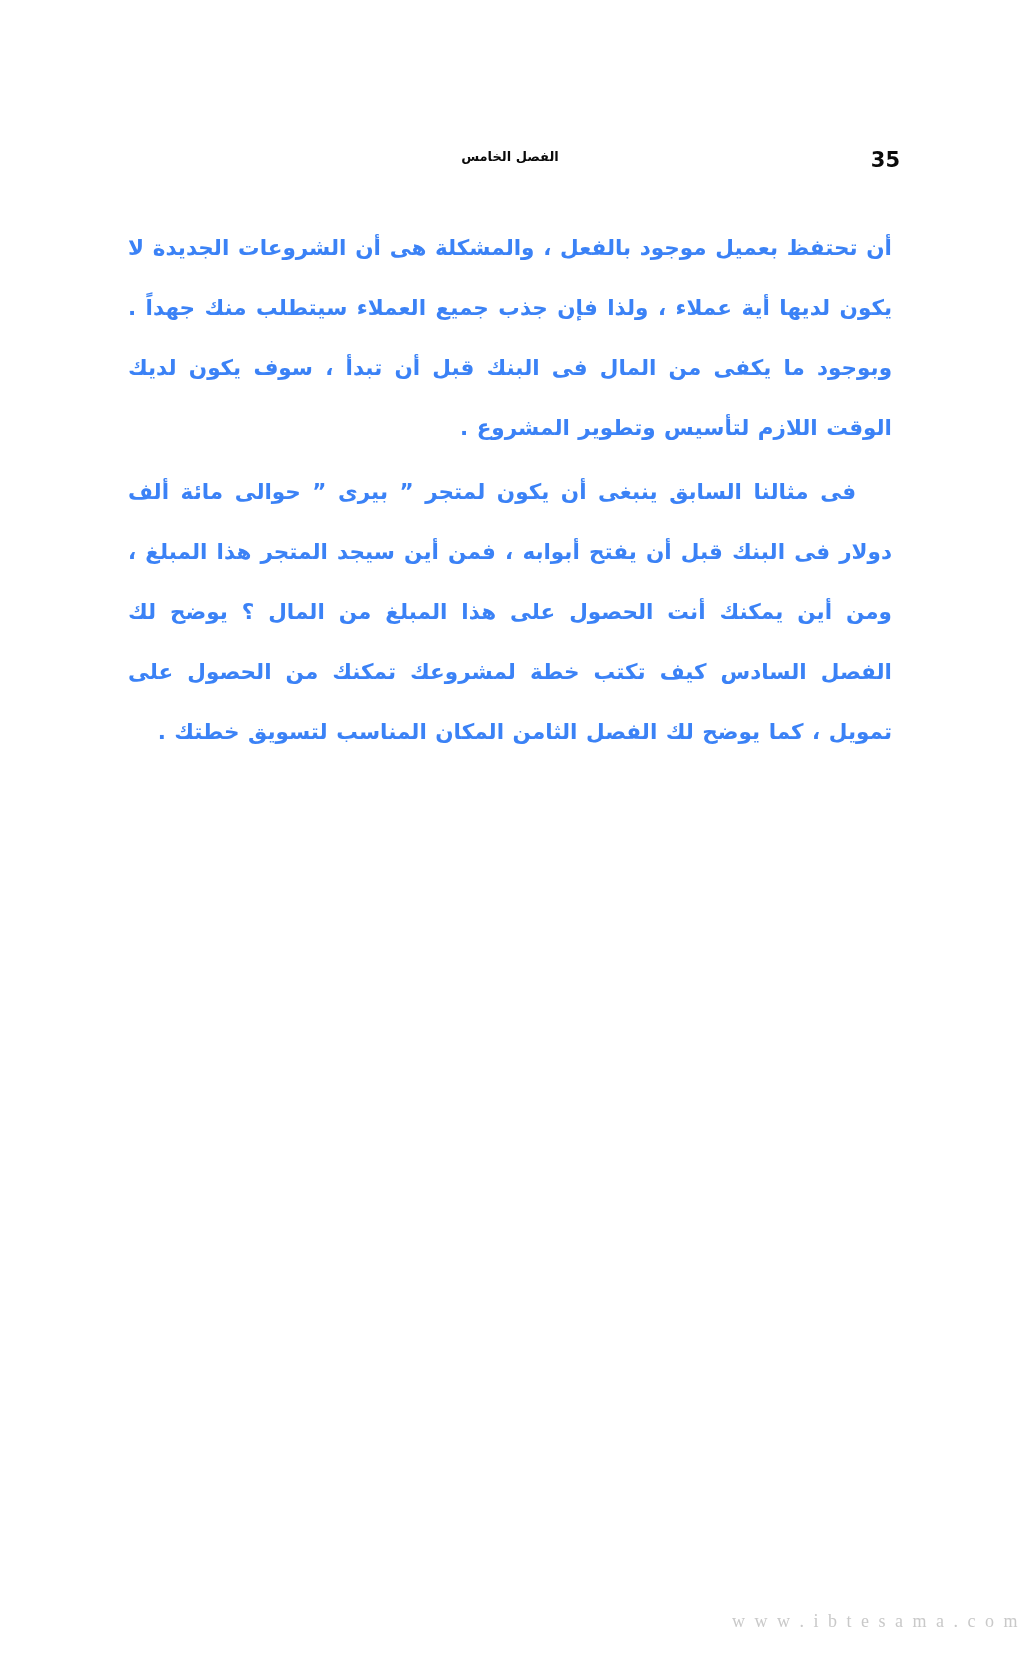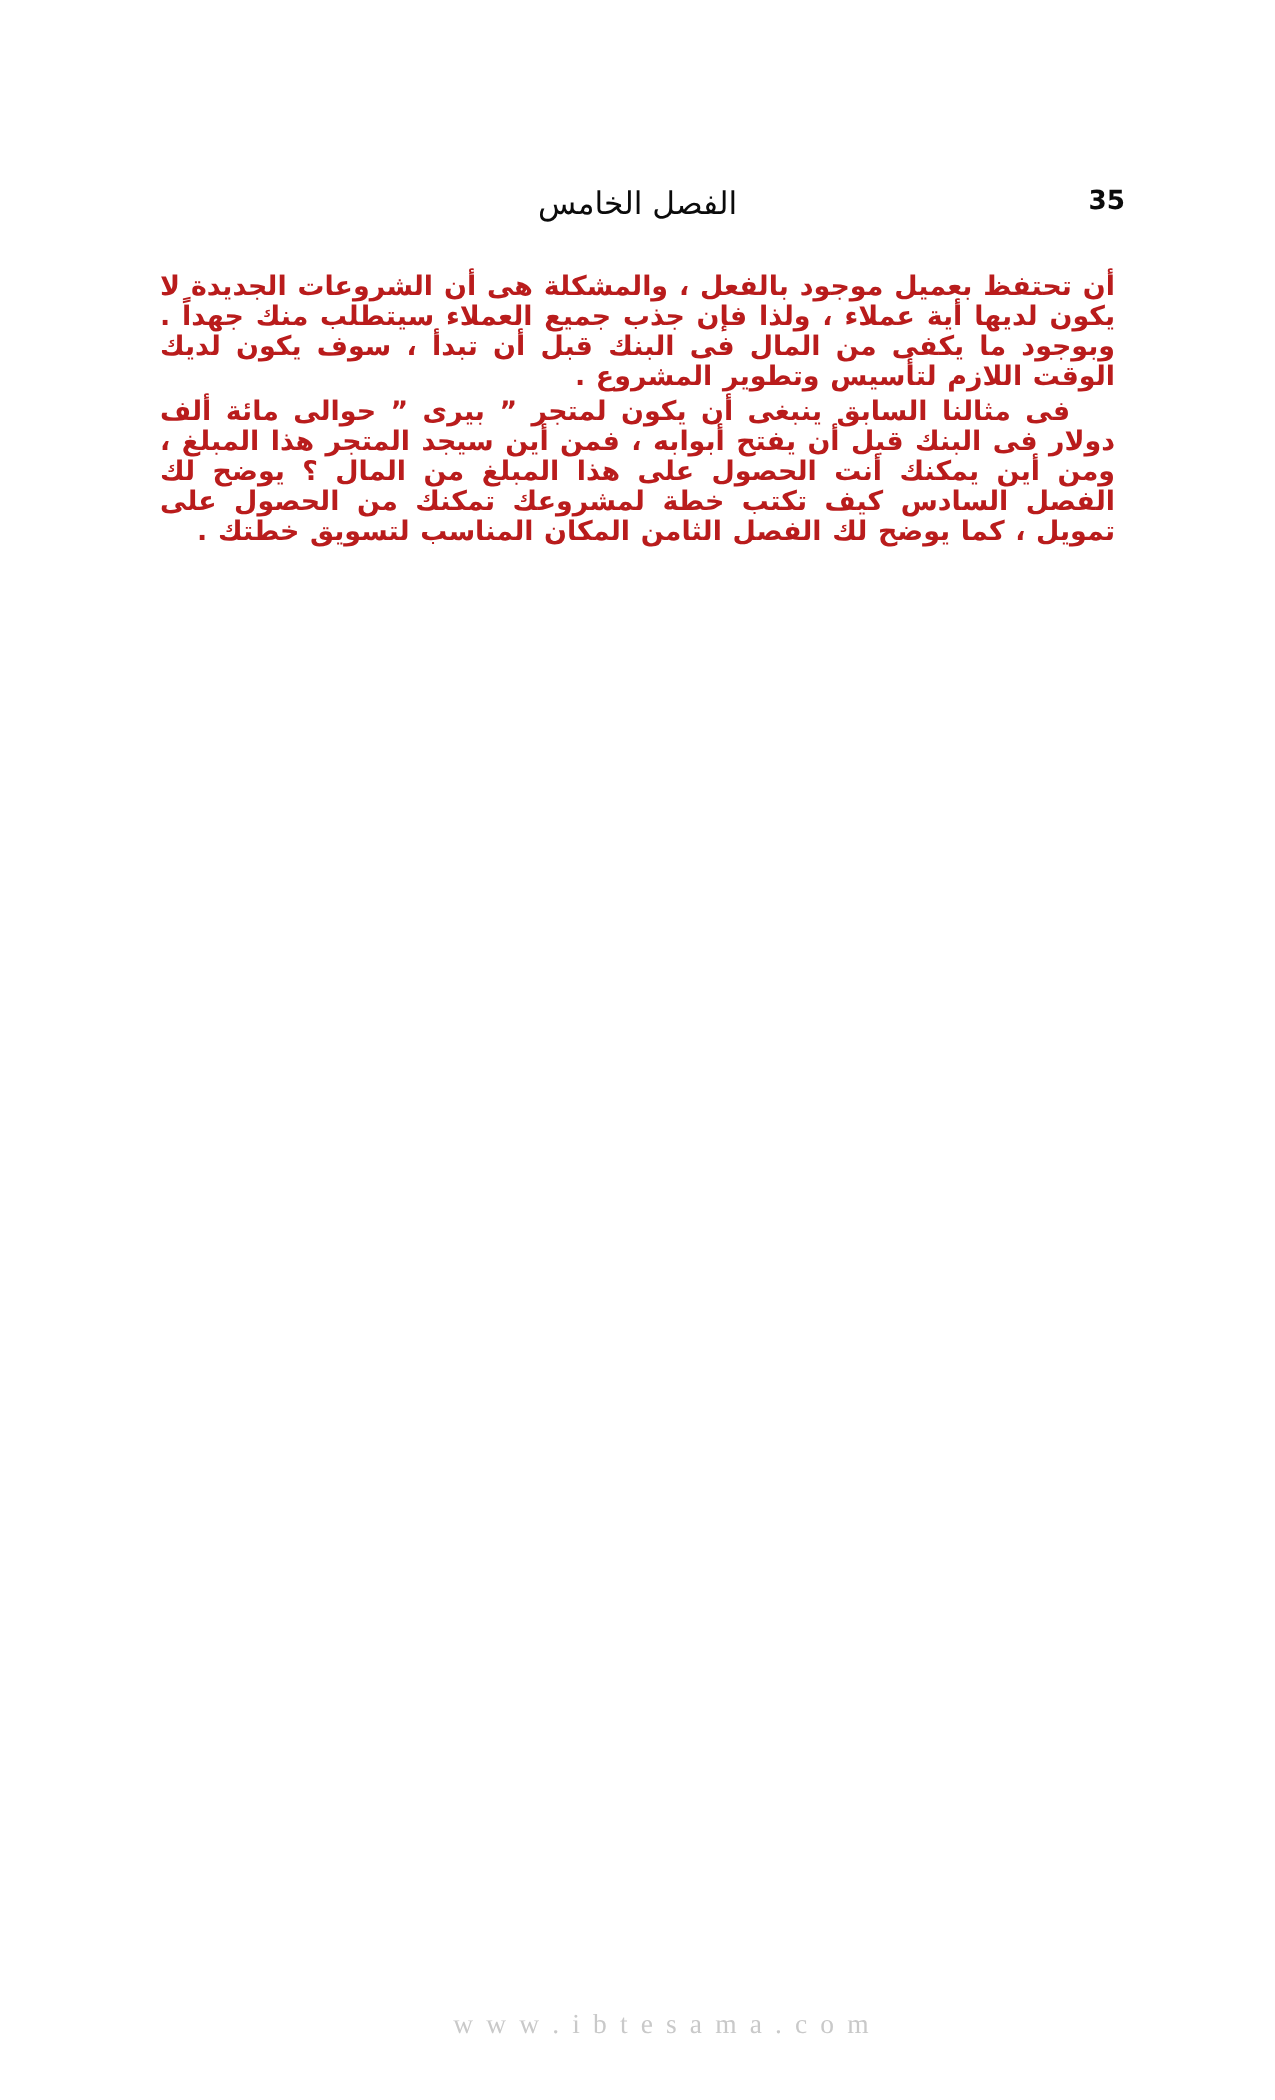--- a/index.html
+++ b/index.html
@@ -30,22 +30,22 @@
     top: 150px;
     left: 120px;
     right: 120px;
     height: 34px;
   }
   .running-head .chapter-title {
     position: absolute;
     left: 0;
     right: 0;
     text-align: center;
-    font-size: 25px;
-    font-weight: normal;
+    font-size: 13px;
+    font-weight: bold;
     letter-spacing: 0px;
     line-height: 1;
     direction: rtl;
     color: #0b0b0b;
   }
   .running-head .page-number {
     position: absolute;
     right: 0;
     top: 0;
     font-size: 21px;
@@ -62,27 +62,27 @@
     right: 128px;
     left: 128px;
     direction: rtl;
     text-align: justify;
     text-align-last: right;
   }
 
   p.body-par {
     margin: 0;
     font-size: 21.5px;
-    line-height: 24px;
+    line-height: 60px;
     font-weight: bold;
     direction: rtl;
     text-align: justify;
     text-align-last: right;
     word-spacing: 1px;
-    color: #b91c1c;
+    color: #3b82f6;
   }
   p.indented {
     text-indent: 36px;
     margin-top: 4px;
   }
 
   h2.section-heading {
     margin: 0;
     font-size: 29px;
     font-weight: bold;
@@ -96,24 +96,24 @@
     margin-top: 62px;
     margin-bottom: 44px;
   }
 
   
   .watermark {
     position: absolute;
     bottom: 48px;
     left: 0;
     right: 0;
-    text-align: center;
+    text-align: right;
     direction: ltr;
     font-family: "Liberation Serif", serif;
-    font-size: 22px;
+    font-size: 18px;
     letter-spacing: 2.5px;
     color: #c9c9c9;
     white-space: pre;
     padding-left: 40px;
   }
 </style>
 </head>
 <body>
 
 <div class="page">

